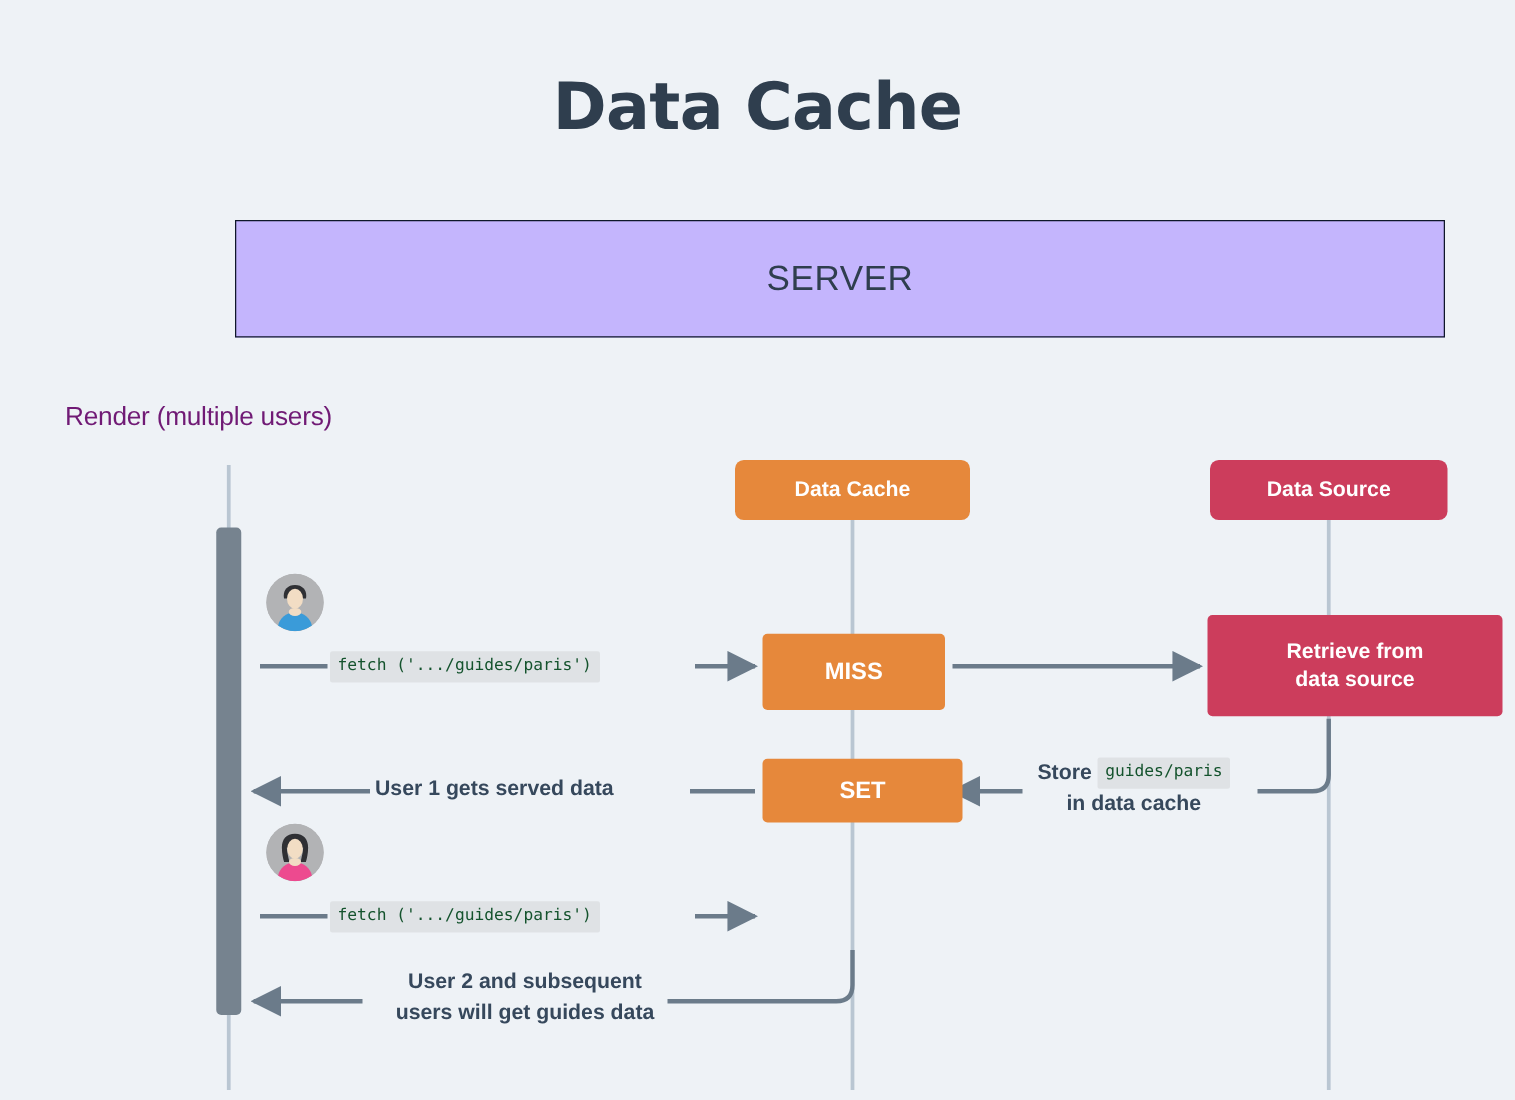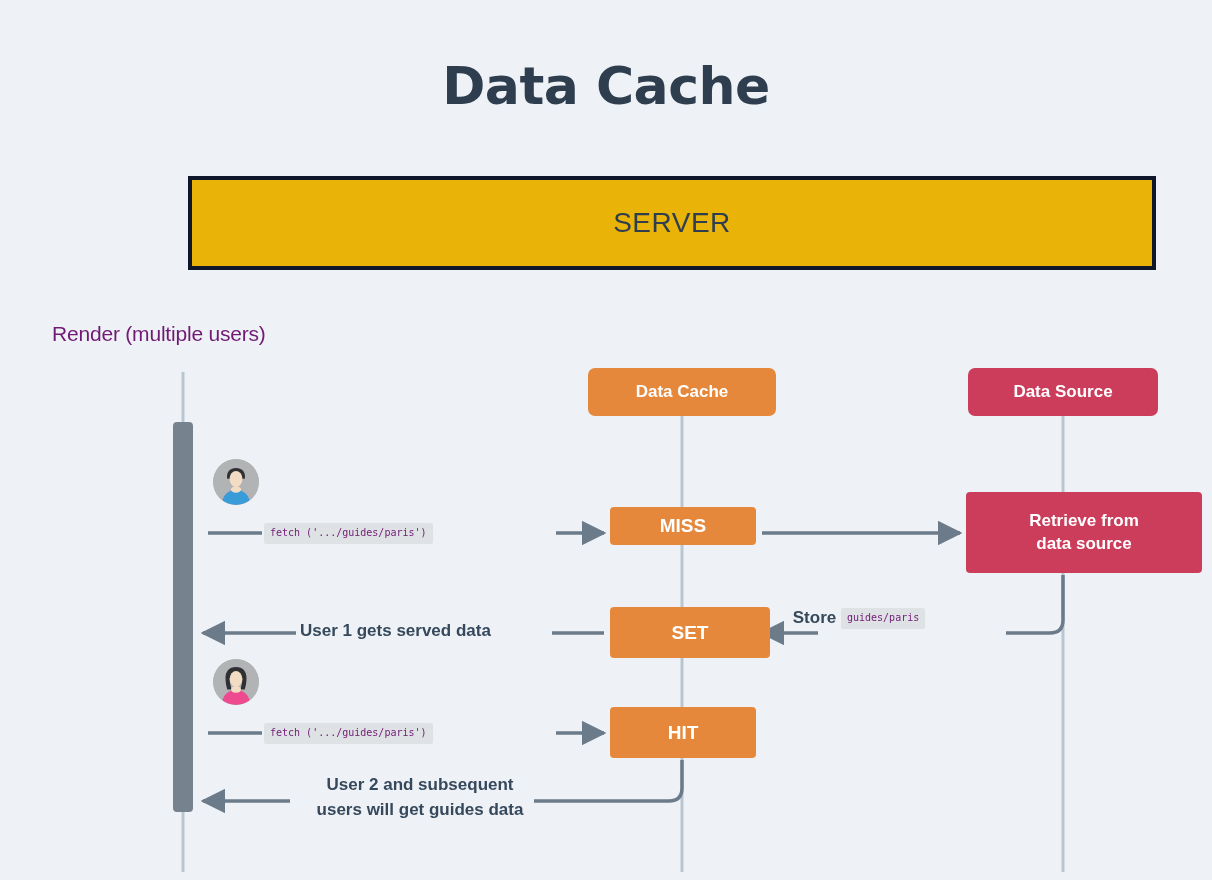--- a/index.html
+++ b/index.html
@@ -34,22 +34,22 @@
     font-family: "DejaVu Sans", sans-serif;
   }
 
   
   .server-box {
     position: absolute;
     left: 188px;
     top: 176px;
     width: 968px;
     height: 94px;
-    background: #eab308;
-    border: 4px solid #0f172a;
+    background: #c4b5fd;
+    border: 1px solid #0f172a;
     box-sizing: border-box;
     display: flex;
     align-items: center;
     justify-content: center;
   }
   .server-label {
     font-size: 28px;
     color: #2f3e4e;
     letter-spacing: 0.5px;
     font-family: "Liberation Sans", sans-serif;
@@ -110,21 +110,21 @@
     align-items: center;
     justify-content: center;
     text-align: center;
     color: #ffffff;
     font-weight: 700;
     box-sizing: border-box;
   }
   .step-box.orange { background: #e6883b; }
   .step-box.red    { background: #cc3d5c; }
 
-  .box-miss { left: 610px; top: 507px; width: 146px; height: 38px; font-size: 19px; }
+  .box-miss { left: 610px; top: 507px; width: 146px; height: 61px; font-size: 19px; }
   .box-set  { left: 610px; top: 607px; width: 160px; height: 51px; font-size: 19px; }
   .box-hit  { left: 610px; top: 707px; width: 146px; height: 51px; font-size: 19px; }
   .box-retrieve {
     left: 966px; top: 492px; width: 236px; height: 81px;
     font-size: 17px; line-height: 1.35;
   }
 
   
   .avatar {
     position: absolute;
@@ -143,33 +143,33 @@
     font-size: 17px;
     color: #36485c;
     font-weight: 600;
     text-align: center;
     white-space: nowrap;
     line-height: 1.45;
   }
   .code-chip {
     display: inline-block;
     background: #dfe2e5;
-    color: #701a75;
+    color: #14532d;
     font-family: "DejaVu Sans Mono", monospace;
-    font-size: 10px;
+    font-size: 13px;
     font-weight: 400;
     padding: 3px 6px 3px 6px;
     border-radius: 2px;
     letter-spacing: 0px;
     vertical-align: middle;
   }
   .msg-fetch-1 { left: 264px; top: 521px; }
   .msg-fetch-2 { left: 264px; top: 721px; }
   .msg-served  { left: 300px; top: 619px; }
-  .msg-store   { left: 759px; top: 606px; text-align: center; width: 200px; }
+  .msg-store   { left: 807px; top: 606px; text-align: center; width: 200px; }
   .msg-cached  { left: 290px; top: 773px; text-align: center; width: 260px; }
 </style>
 </head>
 <body>
 
 <div id="stage">
 
   <div class="page-title">Data Cache</div>
 
   <div class="server-box">
@@ -237,43 +237,41 @@
       <ellipse cx="23" cy="30.5" rx="4.8" ry="3.2" fill="#f2ddc4"></ellipse>
     </svg>
   </div>
 
   <div class="step-box orange box-miss">
     <span>MISS</span>
   </div>
   <div class="step-box orange box-set">
     <span>SET</span>
   </div>
-  <div class="step-box orange box-hit">
-    <span>HIT</span>
-  </div>
   <div class="step-box red box-retrieve">
     <div>
       <div>Retrieve from</div>
       <div>data source</div>
     </div>
   </div>
 
   <div class="msg msg-fetch-1">
     <span class="code-chip">fetch ('.../guides/paris')</span>
   </div>
 
   <div class="msg msg-served">
     <span>User 1 gets served data</span>
   </div>
 
   <div class="msg msg-store">
     <div>
       <span>Store</span>
       <span class="code-chip">guides/paris</span>
     </div>
+    <div>in data cache</div>
   </div>
 
   <div class="msg msg-fetch-2">
     <span class="code-chip">fetch ('.../guides/paris')</span>
   </div>
 
   <div class="msg msg-cached">
     <div>User 2 and subsequent</div>
     <div>users will get guides data</div>
   </div>

